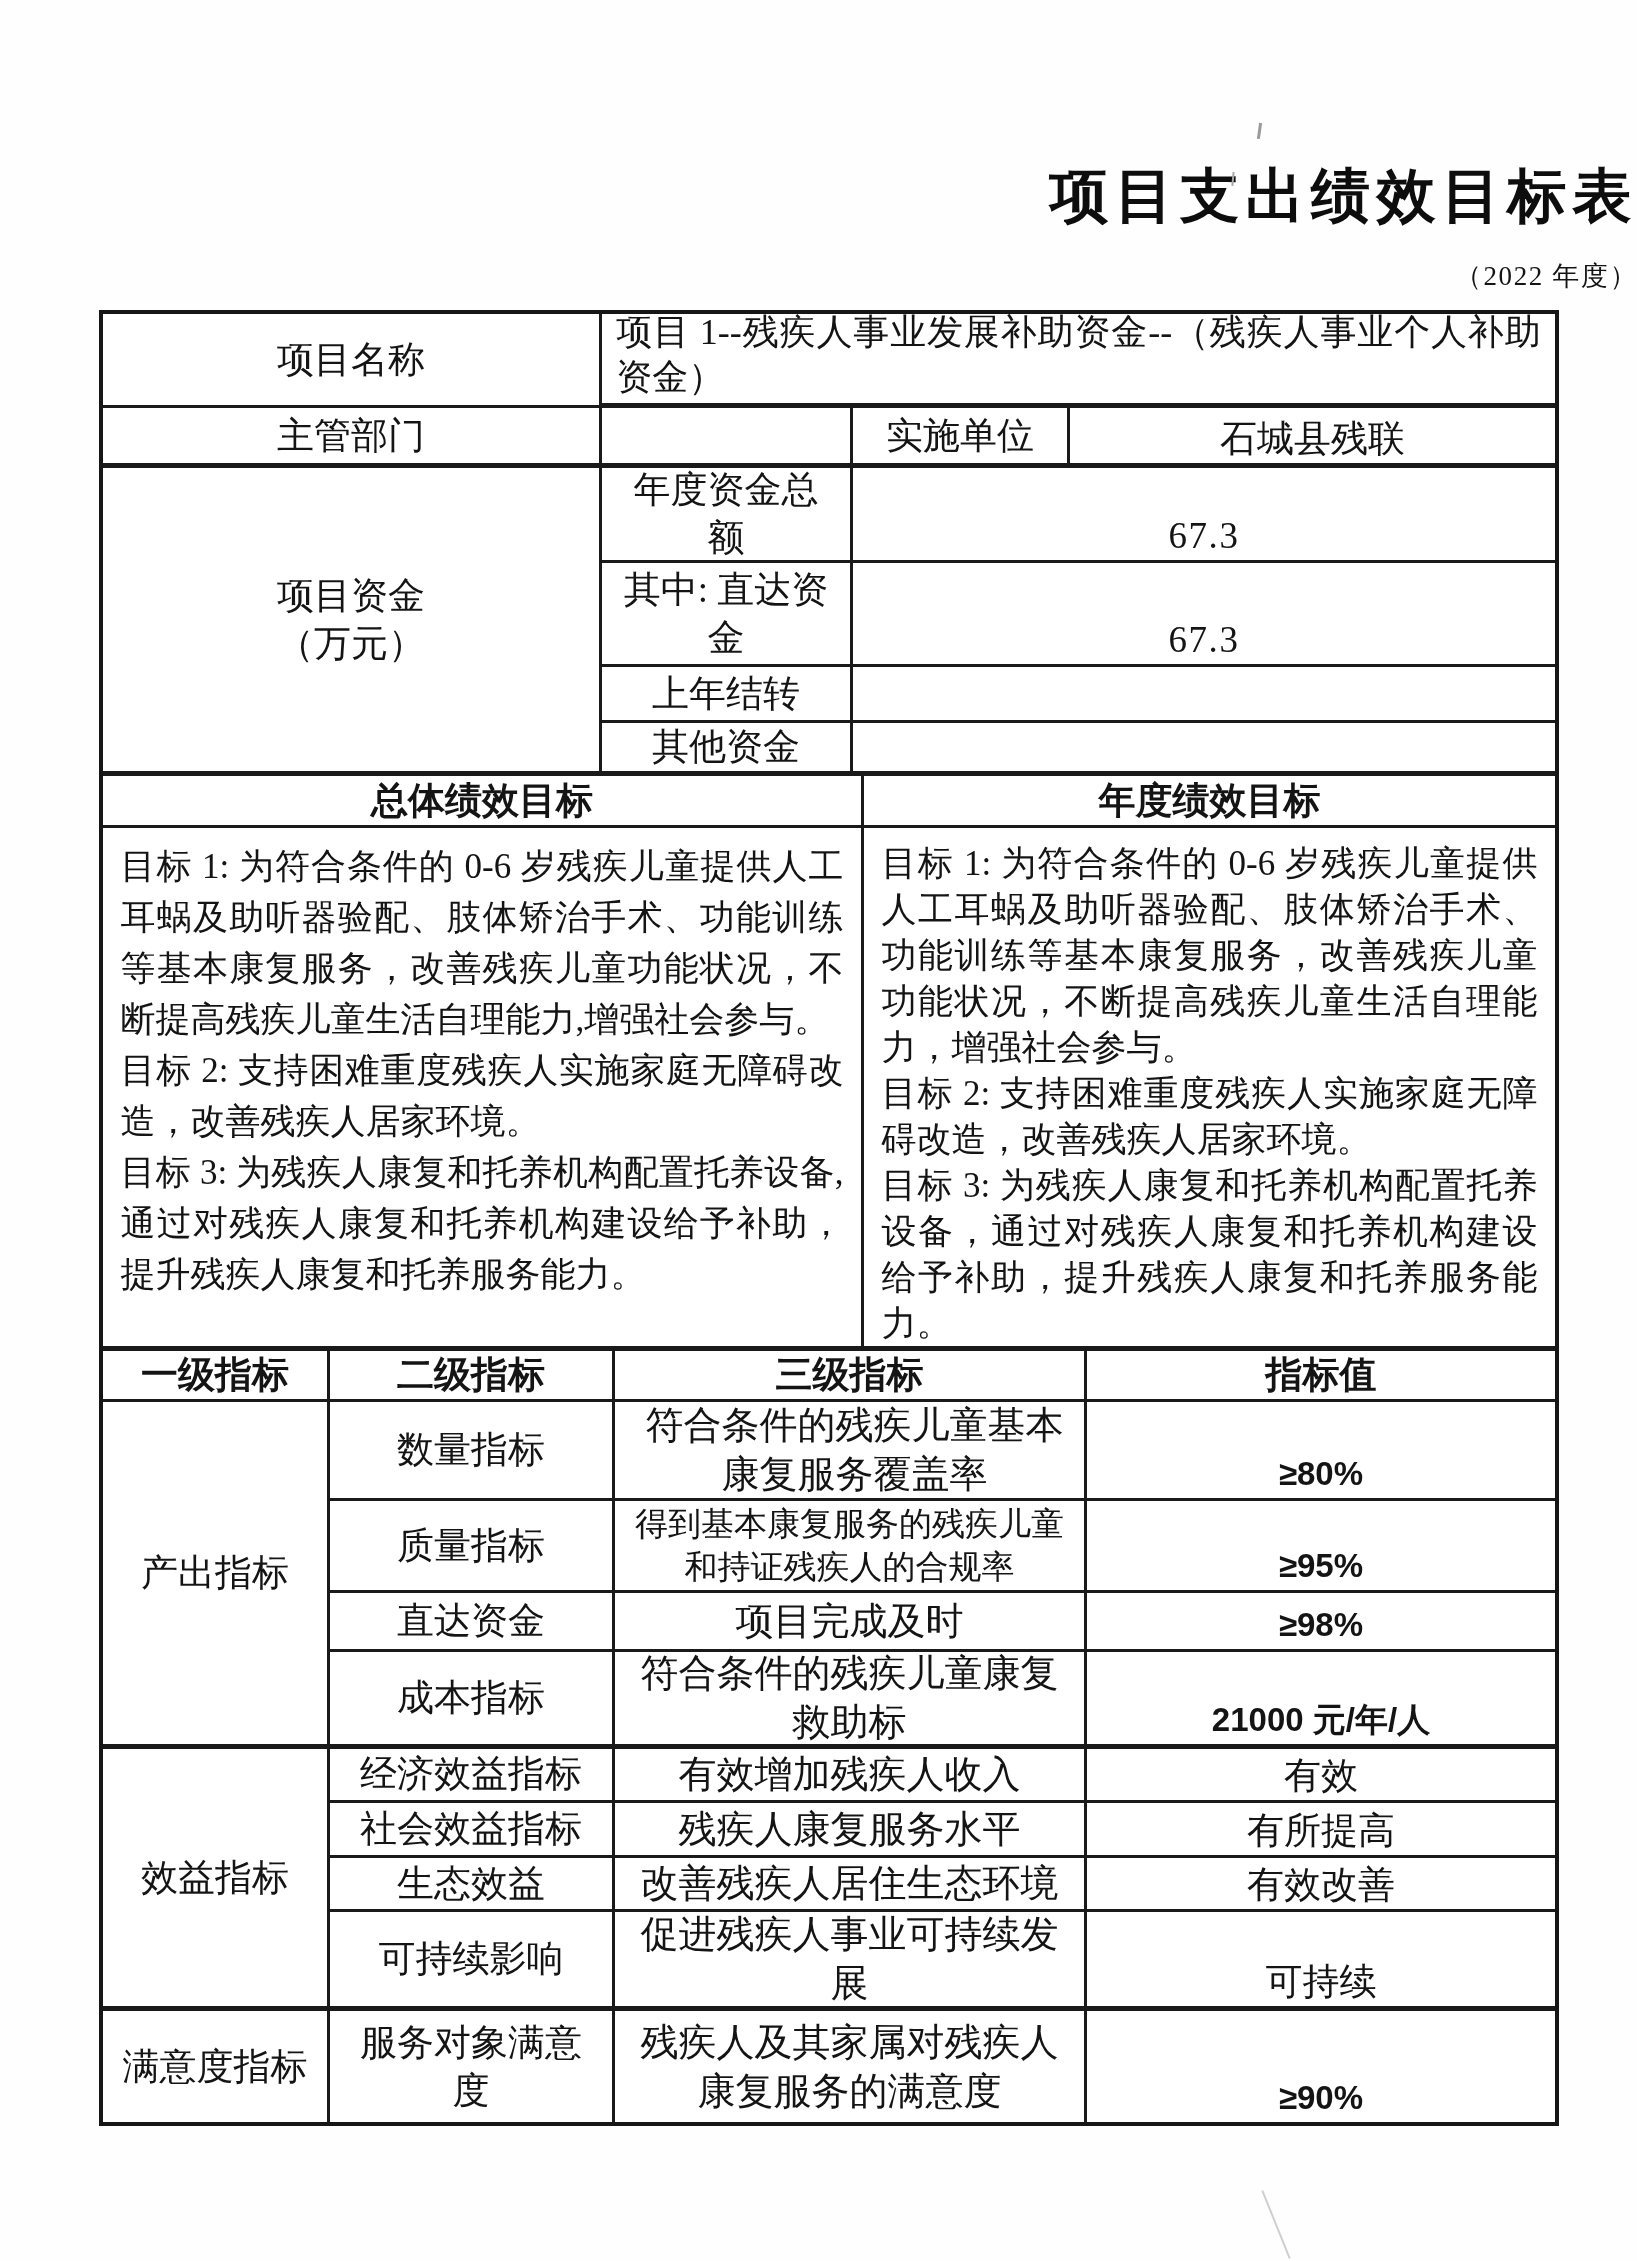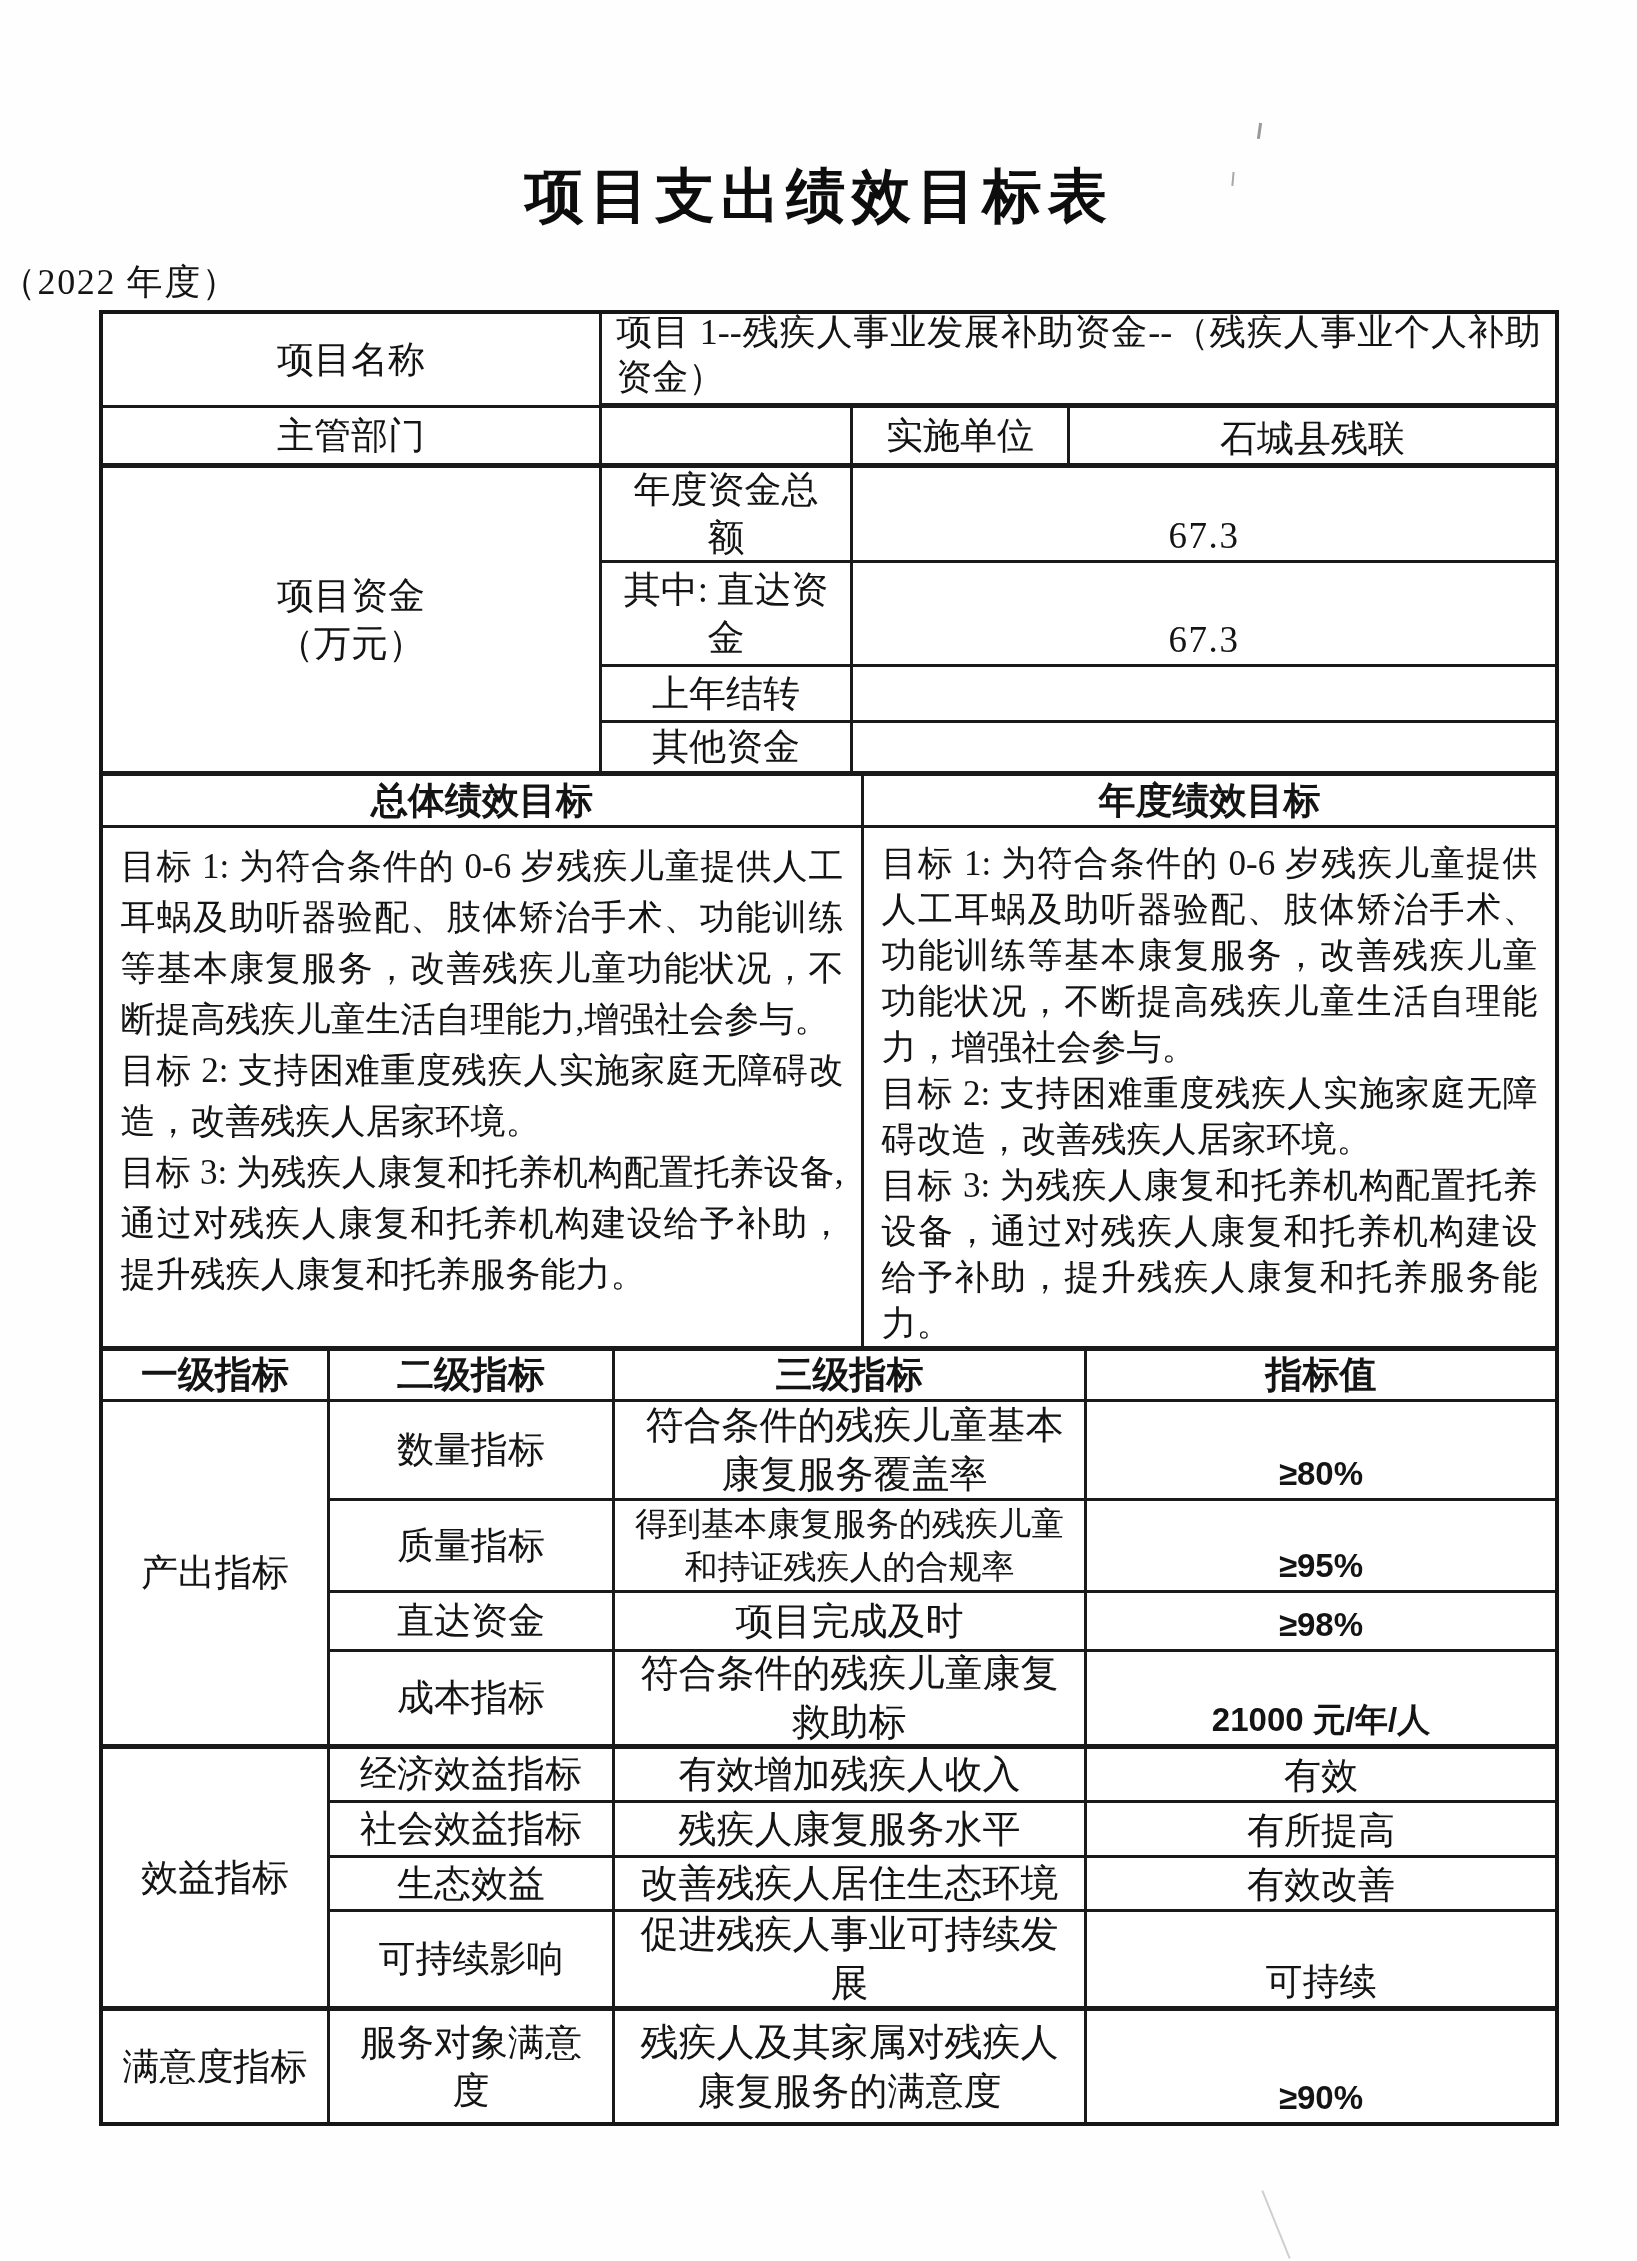--- a/index.html
+++ b/index.html
@@ -1,18 +1,18 @@
 <!DOCTYPE html>
 <html style="font-size:12.7px"><head>
 <meta charset="utf-8">
 <style>
   html,body{margin:0;padding:0;width:1638px;height:2261px;background:#fefefe;overflow:hidden;}
   body{font-family:"Liberation Serif","DejaVu Serif",serif;color:#141414;position:relative;}
-  .title{position:absolute;left:0;right:0;top:157px;text-align:center;font-size:59px;font-weight:900;letter-spacing:6.4px;color:#0d0d0d;}
-  .subtitle{position:absolute;left:0;right:0;top:258px;text-align:left;font-size:36px;letter-spacing:1.6px;}
+  .title{position:absolute;left:0;right:0;top:157px;text-align:right;font-size:59px;font-weight:900;letter-spacing:6.4px;color:#0d0d0d;}
+  .subtitle{position:absolute;left:0;right:0;top:258px;text-align:right;font-size:27px;letter-spacing:1.6px;}
   .tbl{position:absolute;left:99px;top:310px;width:1452px;border:4px solid #161616;box-sizing:content-box;background:#fff;}
   .band{display:flex;}
   .row{display:flex;}
   .col{display:flex;flex-direction:column;}
   .c{box-sizing:border-box;display:flex;align-items:center;justify-content:center;
      text-align:center;border-right:3.2px solid #1a1a1a;border-bottom:3.2px solid #1a1a1a;
      font-size:37px;line-height:48px;overflow:hidden;}
   .nr{border-right:none;align-items:flex-end;}
   .nb{border-bottom:none;}
   .hb{border-bottom-width:5.6px;}

